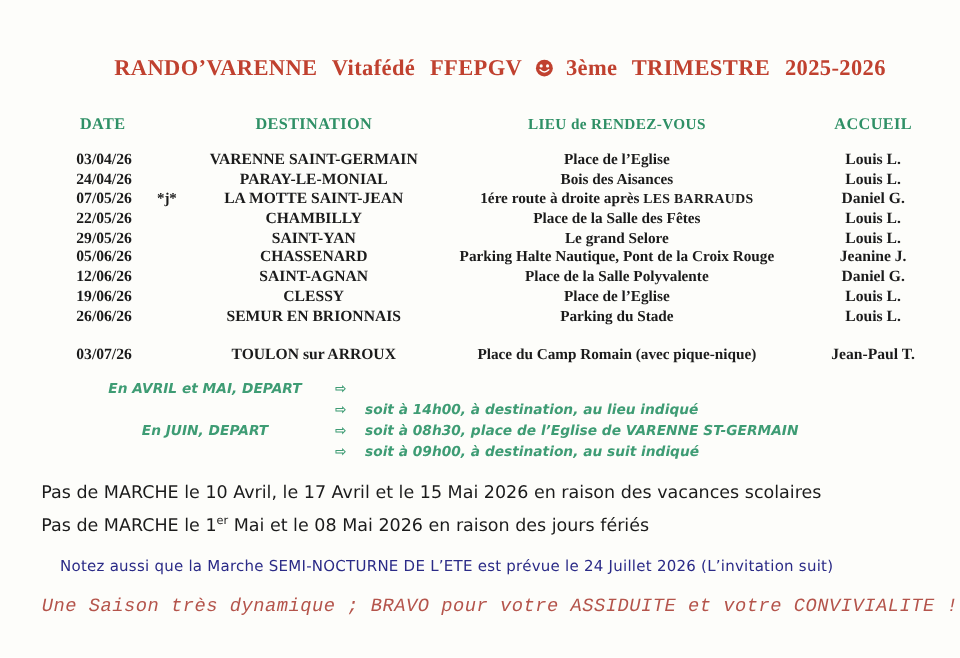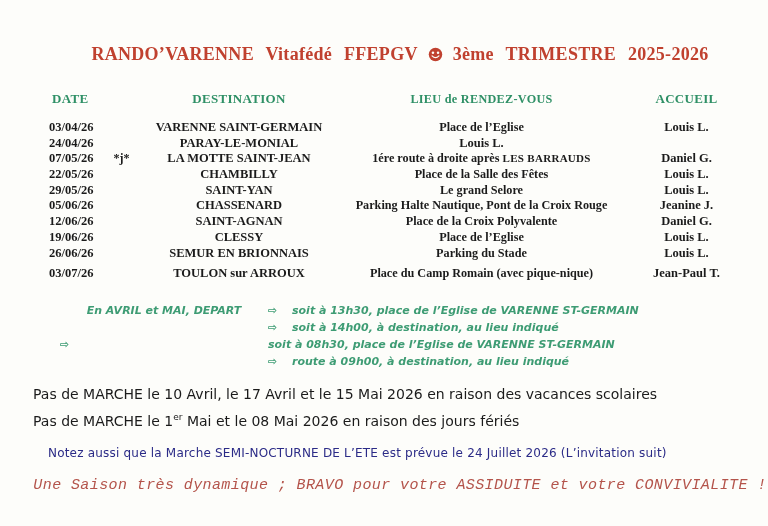--- a/index.html
+++ b/index.html
@@ -10,29 +10,29 @@
   }
   
   .title{
     position:absolute; top:44px; left:0; right:0;
     text-align:center; color:var(--title_red,#c0412f);
     font-weight:bold; font-size:18px; word-spacing:7px; letter-spacing:.3px;
     white-space:nowrap;
   }
   .title .smiley{ display:inline-block; vertical-align:-2px; margin:0 10px; }
   
-  .sched{ position:absolute; top:91px; left:4px; width:732px; }
+  .sched{ position:absolute; top:91px; left:16px; width:732px; }
   .trow{
     display:grid;
     grid-template-columns:45px 60px 25px 210px 275px 135px;
     align-items:baseline;
     height:15.7px; line-height:15.7px;
     font-weight:bold; font-size:12.5px; white-space:nowrap;
   }
-  .trow.gap{ margin-top:5px; }
+  .trow.gap{ margin-top:15px; }
   .thead{ height:auto; line-height:15px; margin-bottom:13px;
           color:var(--header_green,#2f9066); font-size:13px; letter-spacing:.3px;}
   .c-date{ text-align:left; }
   .thead .c-date{ padding-left:3px; }
   .c-marker{ text-align:center; font-size:12px; }
   .c-dest{ text-align:center;font-family:Liberation Serif, serif; }
   .c-lieu{ text-align:center; font-size:12.2px; }
   .c-acc{ text-align:center; }
   .caps-small{ font-size:11px; letter-spacing:.3px; }
   
@@ -95,20 +95,21 @@
           <div class="c-marker"></div>
           <div class="c-dest">VARENNE SAINT-GERMAIN</div>
           <div class="c-lieu"><span>Place de l’Eglise</span></div>
           <div class="c-acc">Louis L.</div>
         </div>
         <div class="trow">
           <div class=""></div>
           <div class="c-date">24/04/26</div>
           <div class="c-marker"></div>
           <div class="c-dest">PARAY-LE-MONIAL</div>
+          <div class="c-lieu"><span>Bois des Aisances</span></div>
           <div class="c-acc">Louis L.</div>
         </div>
         <div class="trow">
           <div class=""></div>
           <div class="c-date">07/05/26</div>
           <div class="c-marker">*j*</div>
           <div class="c-dest">LA MOTTE SAINT-JEAN</div>
           <div class="c-lieu"><span>1ére route à droite après </span><span class="caps-small">LES BARRAUDS</span></div>
           <div class="c-acc">Daniel G.</div>
         </div>
@@ -134,21 +135,21 @@
           <div class="c-marker"></div>
           <div class="c-dest">CHASSENARD</div>
           <div class="c-lieu"><span>Parking Halte Nautique, Pont de la Croix Rouge</span></div>
           <div class="c-acc">Jeanine J.</div>
         </div>
         <div class="trow">
           <div class=""></div>
           <div class="c-date">12/06/26</div>
           <div class="c-marker"></div>
           <div class="c-dest">SAINT-AGNAN</div>
-          <div class="c-lieu"><span>Place de la Croix Polyvalente</span></div>
+          <div class="c-lieu"><span>Place de la Salle Polyvalente</span></div>
           <div class="c-acc">Daniel G.</div>
         </div>
         <div class="trow">
           <div class=""></div>
           <div class="c-date">19/06/26</div>
           <div class="c-marker"></div>
           <div class="c-dest">CLESSY</div>
           <div class="c-lieu"><span>Place de l’Eglise</span></div>
           <div class="c-acc">Louis L.</div>
         </div>
@@ -168,35 +169,35 @@
           <div class="c-lieu"><span>Place du Camp Romain (avec pique-nique)</span></div>
           <div class="c-acc">Jean-Paul T.</div>
         </div>
       </div>
   </div>
 
   <div class="departs" id="departures">
       <div class="dline">
         <div class="dlabel">En AVRIL et MAI, DEPART</div>
         <div class="darrow">⇨</div>
-        <div class="dtext">soit à 13h30, place de l’Eglise de VARENNE ST-GERMAIN</div>
       </div>
       <div class="dline">
         <div class="dlabel"></div>
         <div class="darrow">⇨</div>
         <div class="dtext">soit à 14h00, à destination, au lieu indiqué</div>
       </div>
       <div class="dline">
+        <div class="dlabel">En JUIN, DEPART</div>
         <div class="darrow">⇨</div>
         <div class="dtext">soit à 08h30, place de l’Eglise de VARENNE ST-GERMAIN</div>
       </div>
       <div class="dline">
         <div class="dlabel"></div>
         <div class="darrow">⇨</div>
-        <div class="dtext">route à 09h00, à destination, au lieu indiqué</div>
+        <div class="dtext">soit à 09h00, à destination, au suit indiqué</div>
       </div>
     </div>
 
   <div class="nowalk">
     <div>Pas de MARCHE le 10 Avril, le 17 Avril et le 15 Mai 2026 en raison des vacances scolaires</div>
     <div><span>Pas de MARCHE le 1</span><sup>er</sup><span> Mai et le 08 Mai 2026 en raison des jours fériés</span></div>
   </div>
 
   <div class="semi">Notez aussi que la Marche SEMI-NOCTURNE DE L’ETE est prévue le 24 Juillet 2026 (L’invitation suit)</div>
 

